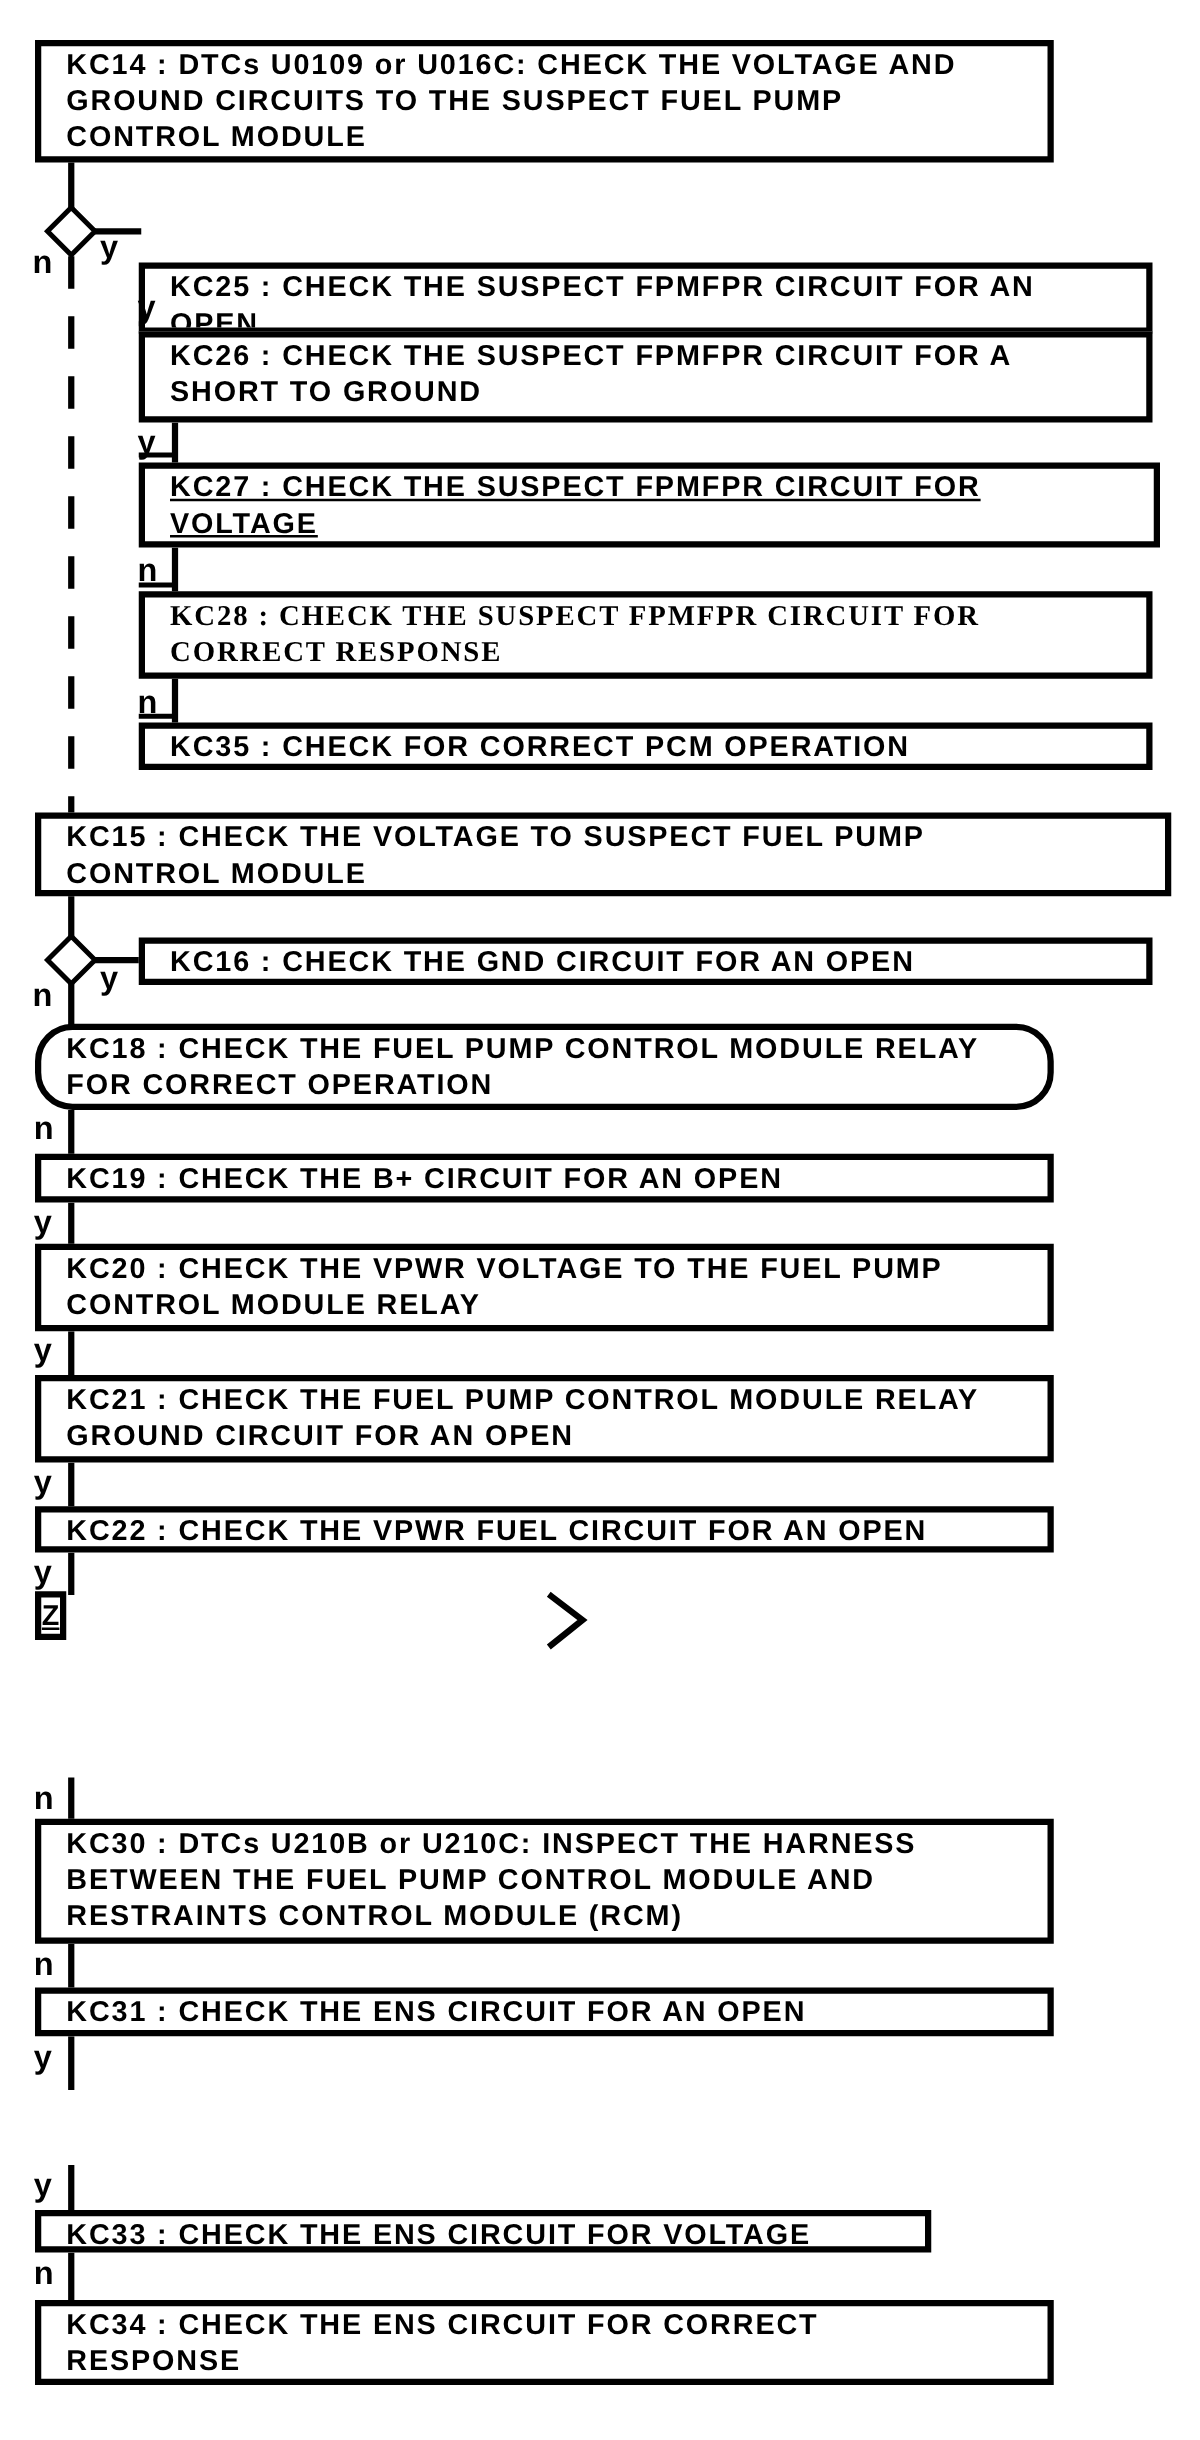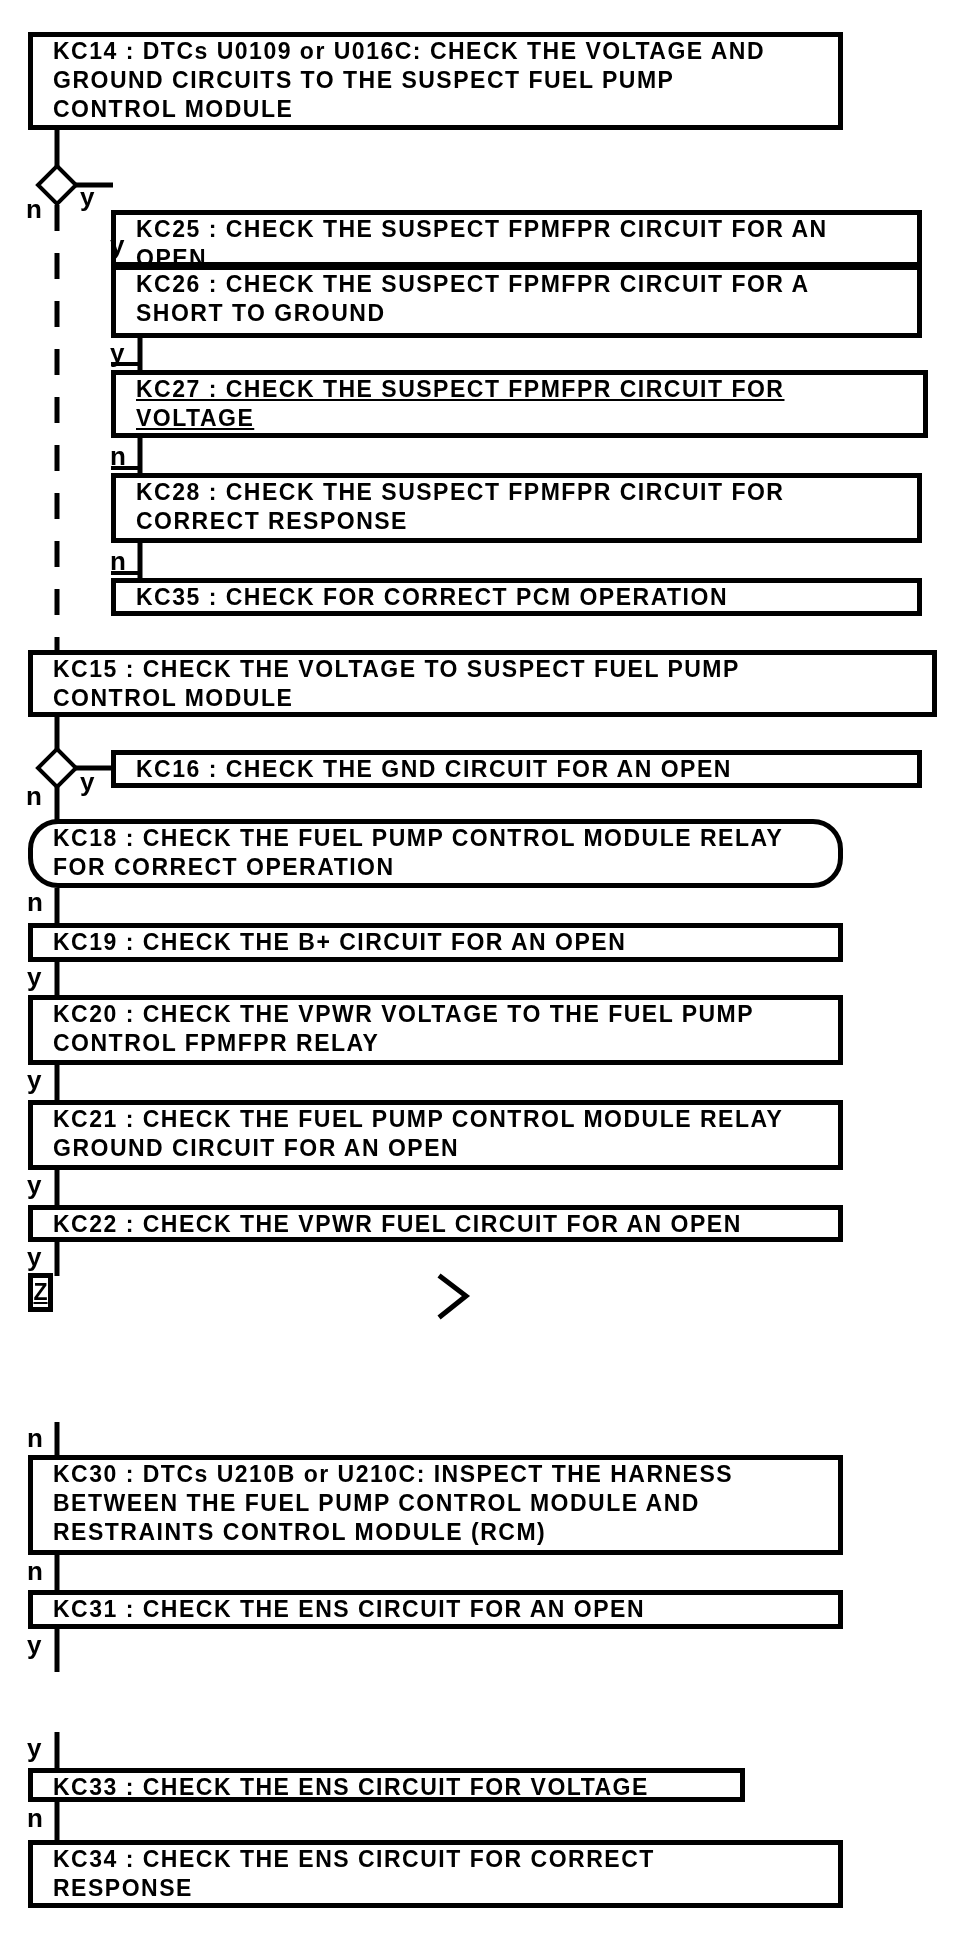--- a/index.html
+++ b/index.html
@@ -54,31 +54,31 @@
 
   <div class="node" style="left:28px;top:32px;width:815px;height:98px;">KC14 : DTCs U0109 or U016C: CHECK THE VOLTAGE AND
 GROUND CIRCUITS TO THE SUSPECT FUEL PUMP
 CONTROL MODULE</div>
   <div class="node" style="left:111px;top:163px;width:811px;height:57px;margin-top:47px;">KC25 : CHECK THE SUSPECT FPMFPR CIRCUIT FOR AN
 OPEN</div>
   <div class="node" style="left:111px;top:265px;width:811px;height:73px;">KC26 : CHECK THE SUSPECT FPMFPR CIRCUIT FOR A
 SHORT TO GROUND</div>
   <div class="node" style="left:111px;top:370px;width:817px;height:68px;text-decoration:underline;">KC27 : CHECK THE SUSPECT FPMFPR CIRCUIT FOR
 VOLTAGE</div>
-  <div class="node" style="left:111px;top:473px;width:811px;height:70px;">KC28 : CHECK THE SUSPECT FPMFPR CIRCUIT FOR
+  <div class="node" style="left:111px;top:473px;width:811px;height:70px;font-family:Liberation Serif, serif;">KC28 : CHECK THE SUSPECT FPMFPR CIRCUIT FOR
 CORRECT RESPONSE</div>
   <div class="node" style="left:111px;top:578px;width:811px;height:38px;">KC35 : CHECK FOR CORRECT PCM OPERATION</div>
   <div class="node" style="left:28px;top:650px;width:909px;height:67px;">KC15 : CHECK THE VOLTAGE TO SUSPECT FUEL PUMP
 CONTROL MODULE</div>
   <div class="node" style="left:111px;top:750px;width:811px;height:38px;">KC16 : CHECK THE GND CIRCUIT FOR AN OPEN</div>
   <div class="node" style="left:28px;top:819px;width:815px;height:69px;border-radius:30px;">KC18 : CHECK THE FUEL PUMP CONTROL MODULE RELAY
 FOR CORRECT OPERATION</div>
   <div class="node" style="left:28px;top:923px;width:815px;height:39px;">KC19 : CHECK THE B+ CIRCUIT FOR AN OPEN</div>
   <div class="node" style="left:28px;top:995px;width:815px;height:70px;">KC20 : CHECK THE VPWR VOLTAGE TO THE FUEL PUMP
-CONTROL FPMFPR RELAY</div>
+CONTROL MODULE RELAY</div>
   <div class="node" style="left:28px;top:1100px;width:815px;height:70px;">KC21 : CHECK THE FUEL PUMP CONTROL MODULE RELAY
 GROUND CIRCUIT FOR AN OPEN</div>
   <div class="node" style="left:28px;top:1205px;width:815px;height:37px;">KC22 : CHECK THE VPWR FUEL CIRCUIT FOR AN OPEN</div>
   <div class="node" style="left:28px;top:1455px;width:815px;height:100px;">KC30 : DTCs U210B or U210C: INSPECT THE HARNESS
 BETWEEN THE FUEL PUMP CONTROL MODULE AND
 RESTRAINTS CONTROL MODULE (RCM)</div>
   <div class="node" style="left:28px;top:1590px;width:815px;height:39px;">KC31 : CHECK THE ENS CIRCUIT FOR AN OPEN</div>
   <div class="node" style="left:28px;top:1768px;width:717px;height:34px;">KC33 : CHECK THE ENS CIRCUIT FOR VOLTAGE</div>
   <div class="node" style="left:28px;top:1840px;width:815px;height:68px;">KC34 : CHECK THE ENS CIRCUIT FOR CORRECT
 RESPONSE</div>

